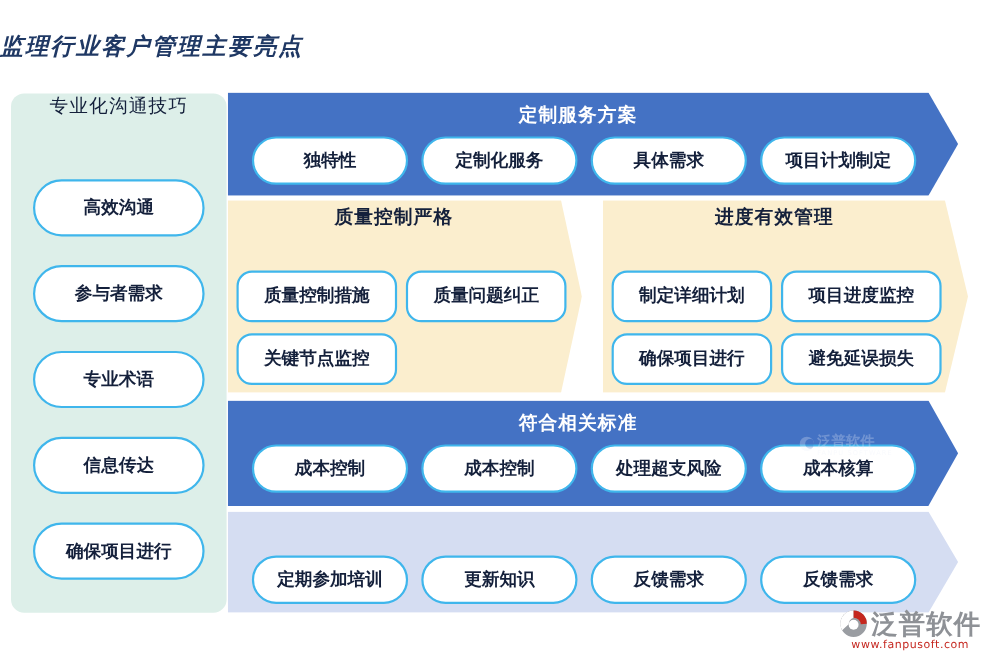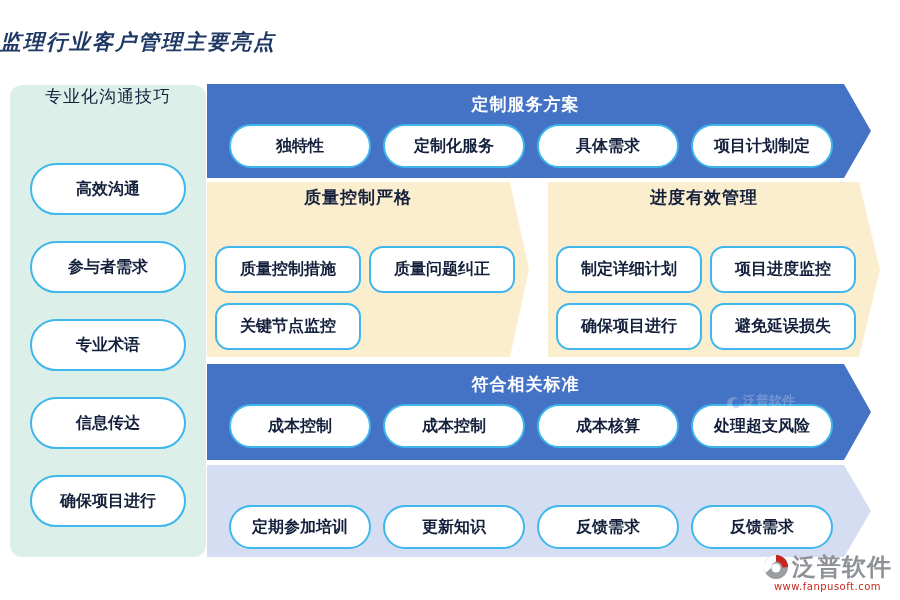--- a/index.html
+++ b/index.html
@@ -117,22 +117,22 @@
         <div class="pill rect-pill">避免延误损失</div>
       </div>
     </section>
   </div>
 
   <section class="banner blue" id="sec4">
     <div class="banner-header light">符合相关标准</div>
     <div class="pill-row">
       <div class="pill round-pill">成本控制</div>
       <div class="pill round-pill">成本控制</div>
+      <div class="pill round-pill">处理超支风险</div>
       <div class="pill round-pill">成本核算</div>
-      <div class="pill round-pill">处理超支风险</div>
     </div>
     <div class="watermark">
       <span class="wm-circle"></span>
       <span>
         <span class="wm-text">泛普软件</span>
         <span class="wm-sub">FANPU SOFTWARE</span>
       </span>
     </div>
   </section>
 

